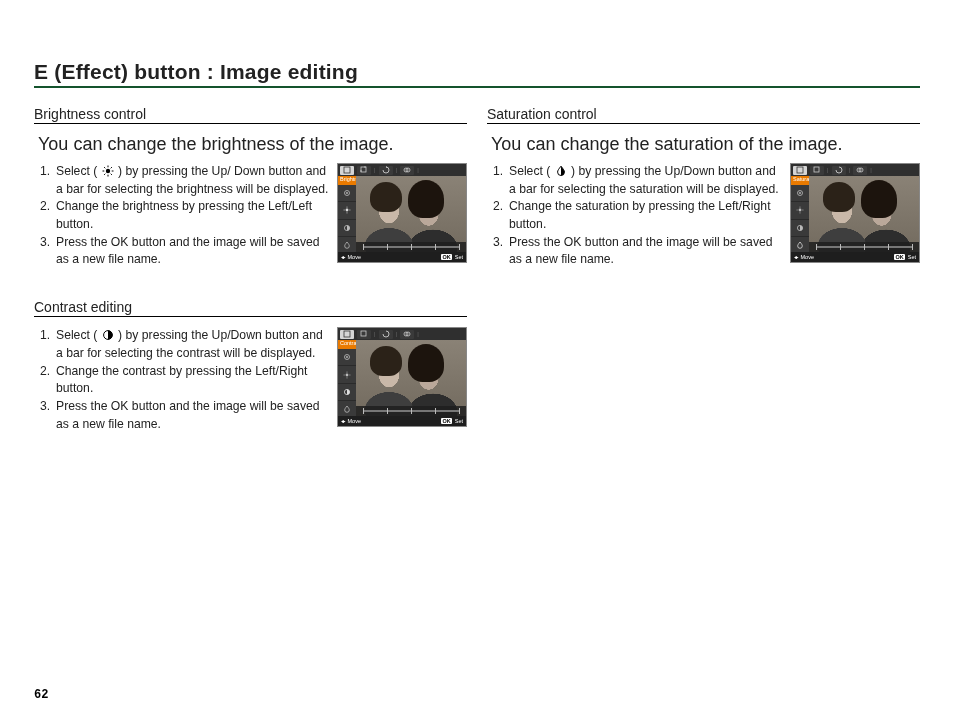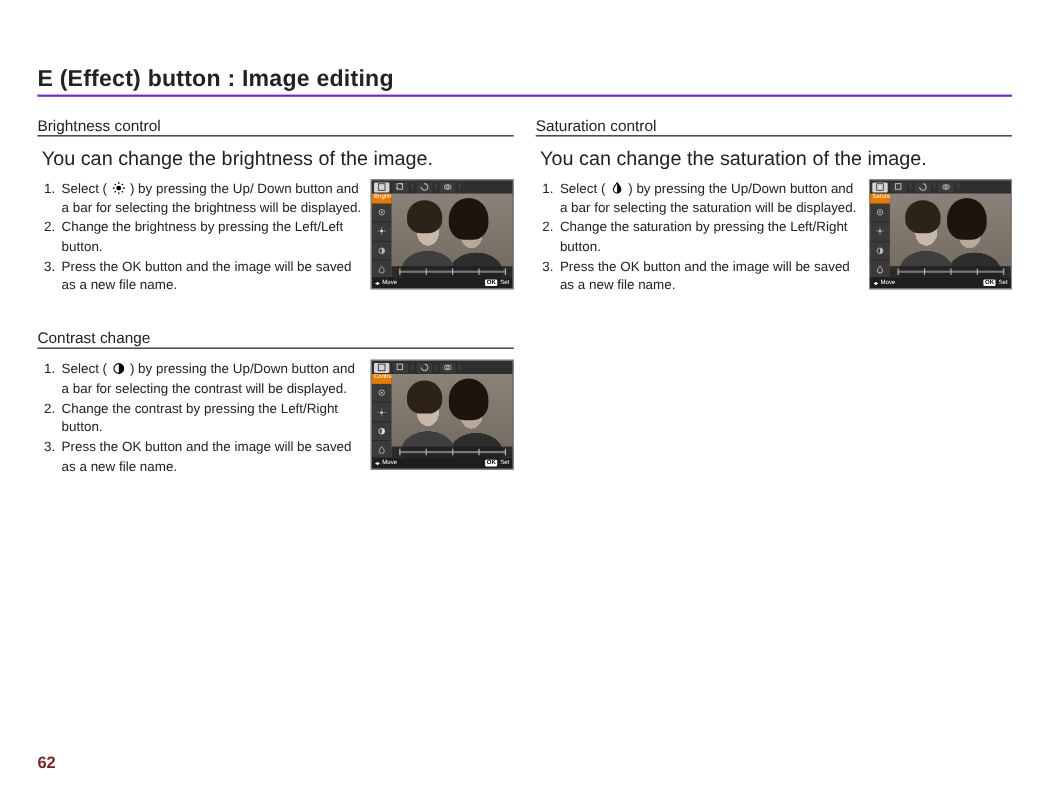--- a/index.html
+++ b/index.html
@@ -9,21 +9,21 @@
     height: 720px;
     background: #fff;
     font-family: Arial, Helvetica, sans-serif;
     color: #222;
     padding: 40px 34px 0 34px;
     position: relative;
   }
   .page-title {
     font-size: 21px;
     font-weight: bold;
-    border-bottom: 2px solid #6d28d9;
+    border-bottom: 2px solid #14532d;
     padding-bottom: 2px;
     margin: 20px 0 18px 0;
     letter-spacing: 0.2px;
   }
   .cols {
     display: flex;
     gap: 20px;
   }
   .col { flex: 1 1 0; }
   .section-head {
@@ -160,23 +160,24 @@
   .lcd-foot .ok {
     background:#fff; color:#000; padding:0 1px; border-radius:1px; font-weight:bold;
   }
   .lcd-foot .arrows {
     color:#fff; letter-spacing:-1px;
   }
   .pagenum {
     position: absolute;
     left: 34px;
     bottom: 18px;
-    font-size: 15px;
-    color: #7f1d1d;
+    font-size: 12px;
+    color: #000000;
     font-weight: bold;
+    font-family: Liberation Mono, monospace;
   }
   
   .mini { width:8px; height:8px; }
 </style>
 </head>
 <body>
 
 <div class="page-title">E (Effect) button : Image editing</div>
 
 <div class="cols">
@@ -293,21 +294,21 @@
         <div class="lcd-foot">
           <span class="arrows">◂▸</span>
           <span>Move</span>
           <span style="flex:1"></span>
           <span class="ok">OK</span>
           <span>Set</span>
         </div>
       </div>
     </div>
 
-    <div class="section-head">Contrast change</div>
+    <div class="section-head">Contrast editing</div>
     <div class="block">
       <div class="steps">
         <div class="step">
             <span class="num">1.</span>
             <span class="txt-wrap">
           <span>Select ( </span>
           <span class="ico">
             <svg viewBox="0 0 12 12">
                   <circle cx="6" cy="6" r="4.4" fill="none" stroke="#000" stroke-width="1"></circle>
                   <path d="M6 1.6a4.4 4.4 0 0 1 0 8.8z" fill="#000"></path>

